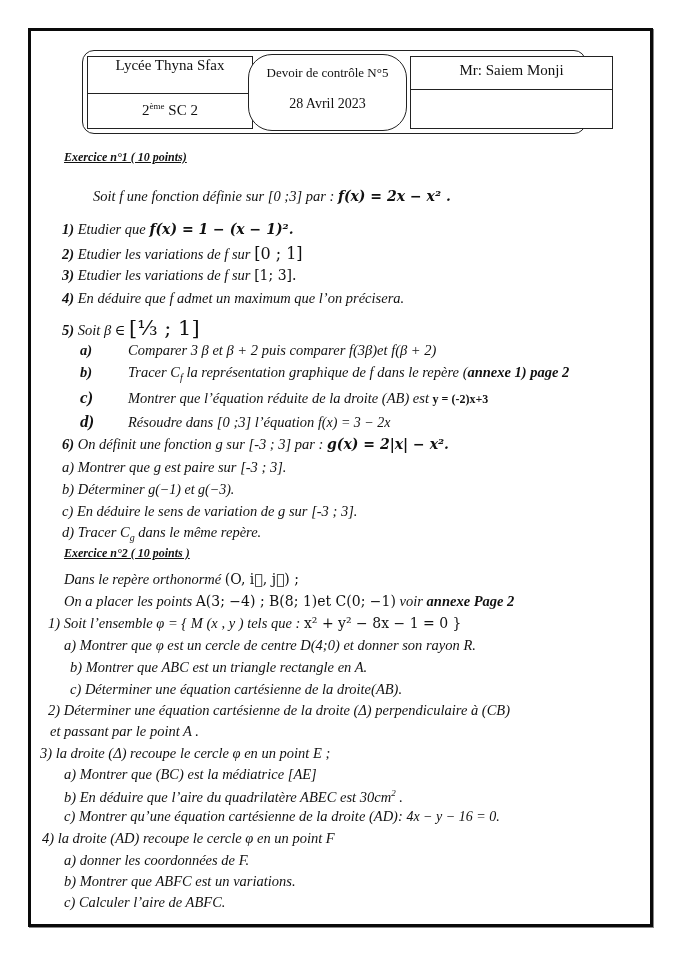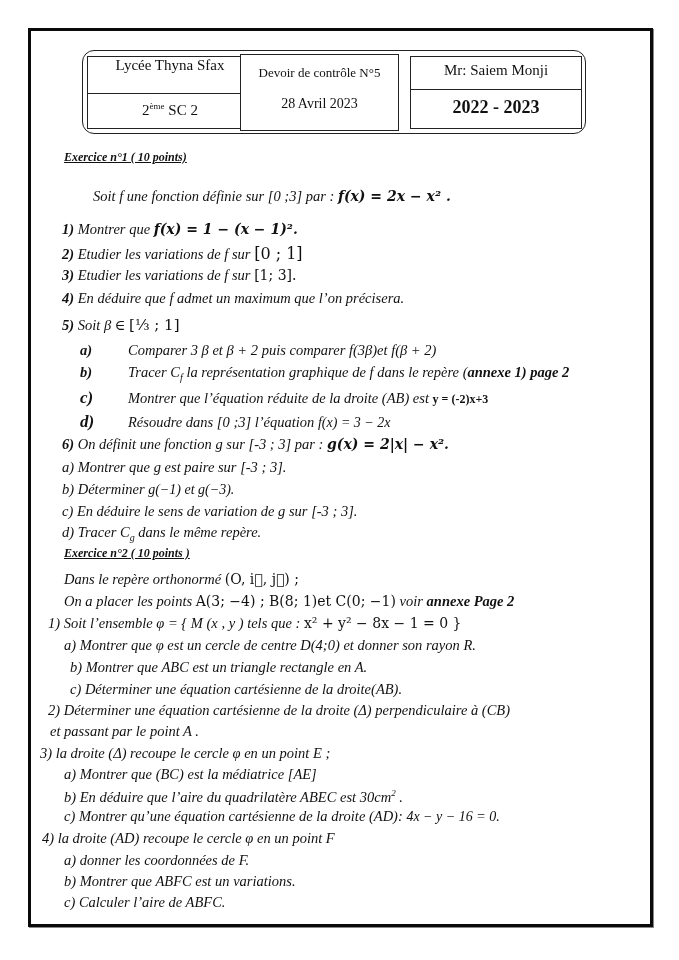--- a/index.html
+++ b/index.html
@@ -4,22 +4,22 @@
 <style>
   html, body { margin:0; padding:0; background:#ffffff; }
   body { width:679px; height:960px; position:relative; overflow:hidden;
          font-family:"Liberation Serif", "DejaVu Serif", serif; color:#111; }
   .frame { position:absolute; left:28px; top:28px; width:619px; height:893px;
            border:3px solid #0a0a0a; box-shadow: 1px 1px 0 #888; }
   .hdr-outer { position:absolute; left:82px; top:50px; width:502px; height:82px;
                border:1.5px solid #222; border-radius:12px; }
   .hbox { position:absolute; border:1.5px solid #222; background:#fff; }
   .hbox.left { left:87px; top:56px; width:164px; height:71px; }
-  .hbox.mid { left:240px; top:54px; width:157px; height:75px; border-radius:0; }
-  .hbox.right { left:410px; top:56px; width:170px; height:71px; }
+  .hbox.mid { left:248px; top:54px; width:157px; height:75px; border-radius:24px; }
+  .hbox.right { left:410px; top:56px; width:170px; height:71px;padding-left:31px; }
   .cell { position:absolute; left:0; right:0; text-align:center; font-size:15px; }
   .divider { position:absolute; left:0; right:0; border-top:1.5px solid #222; }
   .sup { font-size:9px; vertical-align:super; }
   .line { position:absolute; white-space:nowrap; font-style:italic; font-size:14.5px; }
   .title { position:absolute; font-weight:bold; font-style:italic; font-size:12px; text-decoration:underline; white-space:nowrap; }
   .num { font-weight:bold; font-style:italic; }
   .math { font-family:"DejaVu Serif", serif; font-style:normal; font-size:14px; }
   .mathb { font-family:"DejaVu Serif", serif; font-weight:bold; font-style:italic; font-size:14px; }
   .mathi { font-family:Liberation Serif, serif; font-style:italic; font-size:14px; }
   .b { font-weight:bold; }
@@ -36,43 +36,42 @@
   <div class="divider" style="top:36px;"></div>
   <div class="cell" style="top:44px;"><span>2</span><span class="sup">ème</span><span> SC  2</span></div>
 </div>
 <div class="hbox mid">
   <div class="cell" style="top:10px; font-size:13px;">Devoir de contrôle N°5</div>
   <div class="cell" style="top:41px; font-size:14px;">28 Avril 2023</div>
 </div>
 <div class="hbox right">
   <div class="cell" style="top:5px;">Mr: Saiem Monji</div>
   <div class="divider" style="top:32px;"></div>
-  <div class="cell" style="top:40px; font-size:18px; font-weight:bold;">2022 - 2023</div>
 </div>
 
 <div class="title" style="left:64px; top:150px;">Exercice n°1   ( 10 points)</div>
 
 <div class="line" style="left:93px; top:188px;">
   <span>Soit  f une fonction définie sur [0 ;3] par : </span><span class="mathb">f(x) = 2x − x² .</span>
 </div>
 
 <div class="line" style="left:62px; top:221px;">
-  <span class="num">1)</span><span> Montrer que </span><span class="mathb">f(x) = 1 − (x − 1)².</span>
+  <span class="num">1)</span><span> Etudier que </span><span class="mathb">f(x) = 1 − (x − 1)².</span>
 </div>
 <div class="line" style="left:62px; top:244px;">
   <span class="num">2)</span><span> Etudier les variations de f  sur </span><span class="math" style="font-size:16px;">[0 ; 1]</span>
 </div>
 <div class="line" style="left:62px; top:267px;">
   <span class="num">3)</span><span> Etudier les variations de f sur </span><span class="math">[1; 3].</span>
 </div>
 <div class="line" style="left:62px; top:290px;">
   <span class="num">4)</span><span> En déduire que f admet un maximum que l’on précisera.</span>
 </div>
 <div class="line" style="left:62px; top:316px;">
-  <span class="num">5)</span><span> Soit β ∈ </span><span class="math" style="font-size:15px;">[⅓ ; 1]</span>
+  <span class="num">5)</span><span> Soit β ∈ </span><span class="math" style="font-size:21px;">[⅓ ; 1]</span>
 </div>
 <div class="line" style="left:80px; top:342px;">
   <span class="lbl">a)</span><span class="mathi" style="font-size:14.5px;">Comparer  3 β et β + 2  puis comparer f(3β)et f(β + 2)</span>
 </div>
 <div class="line" style="left:80px; top:364px;">
   <span class="lbl">b)</span><span>Tracer  C</span><sub style="font-size:10px;">f</sub><span> la représentation graphique de f dans le repère (</span><span class="b">annexe 1) page 2</span>
 </div>
 <div class="line" style="left:80px; top:388px;">
   <span class="lbl" style="font-size:17px;">c)</span><span>Montrer que l’équation réduite de la droite (AB) est  </span><span class="b" style="font-style:normal; font-size:12px;">y = (-2)x+3</span>
 </div>

